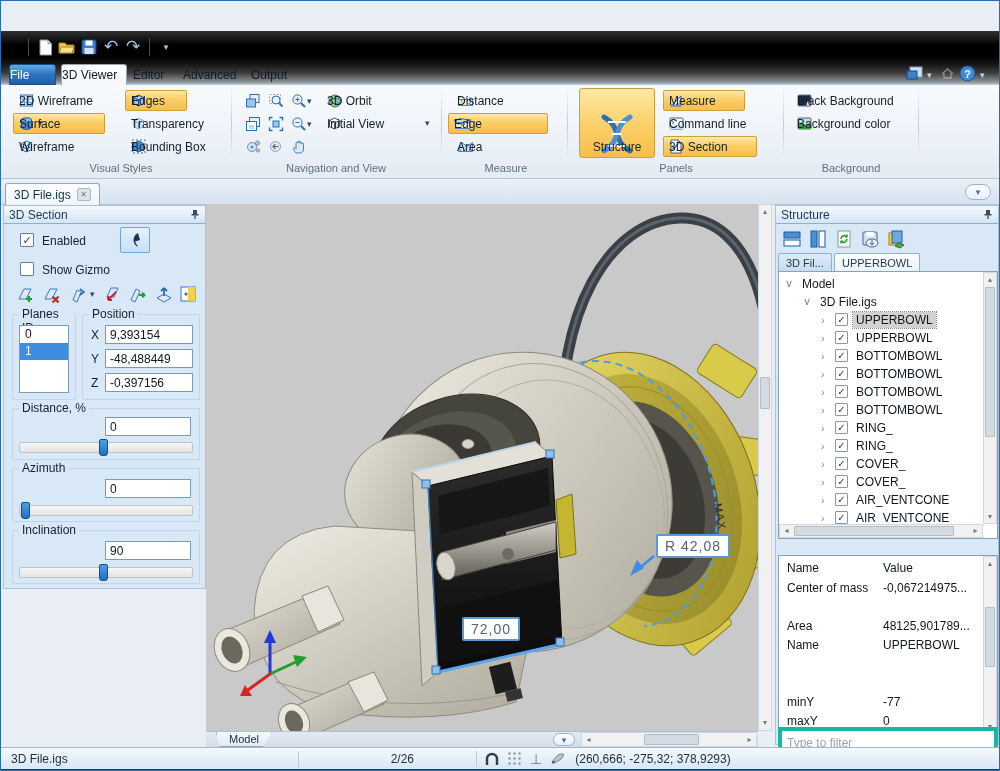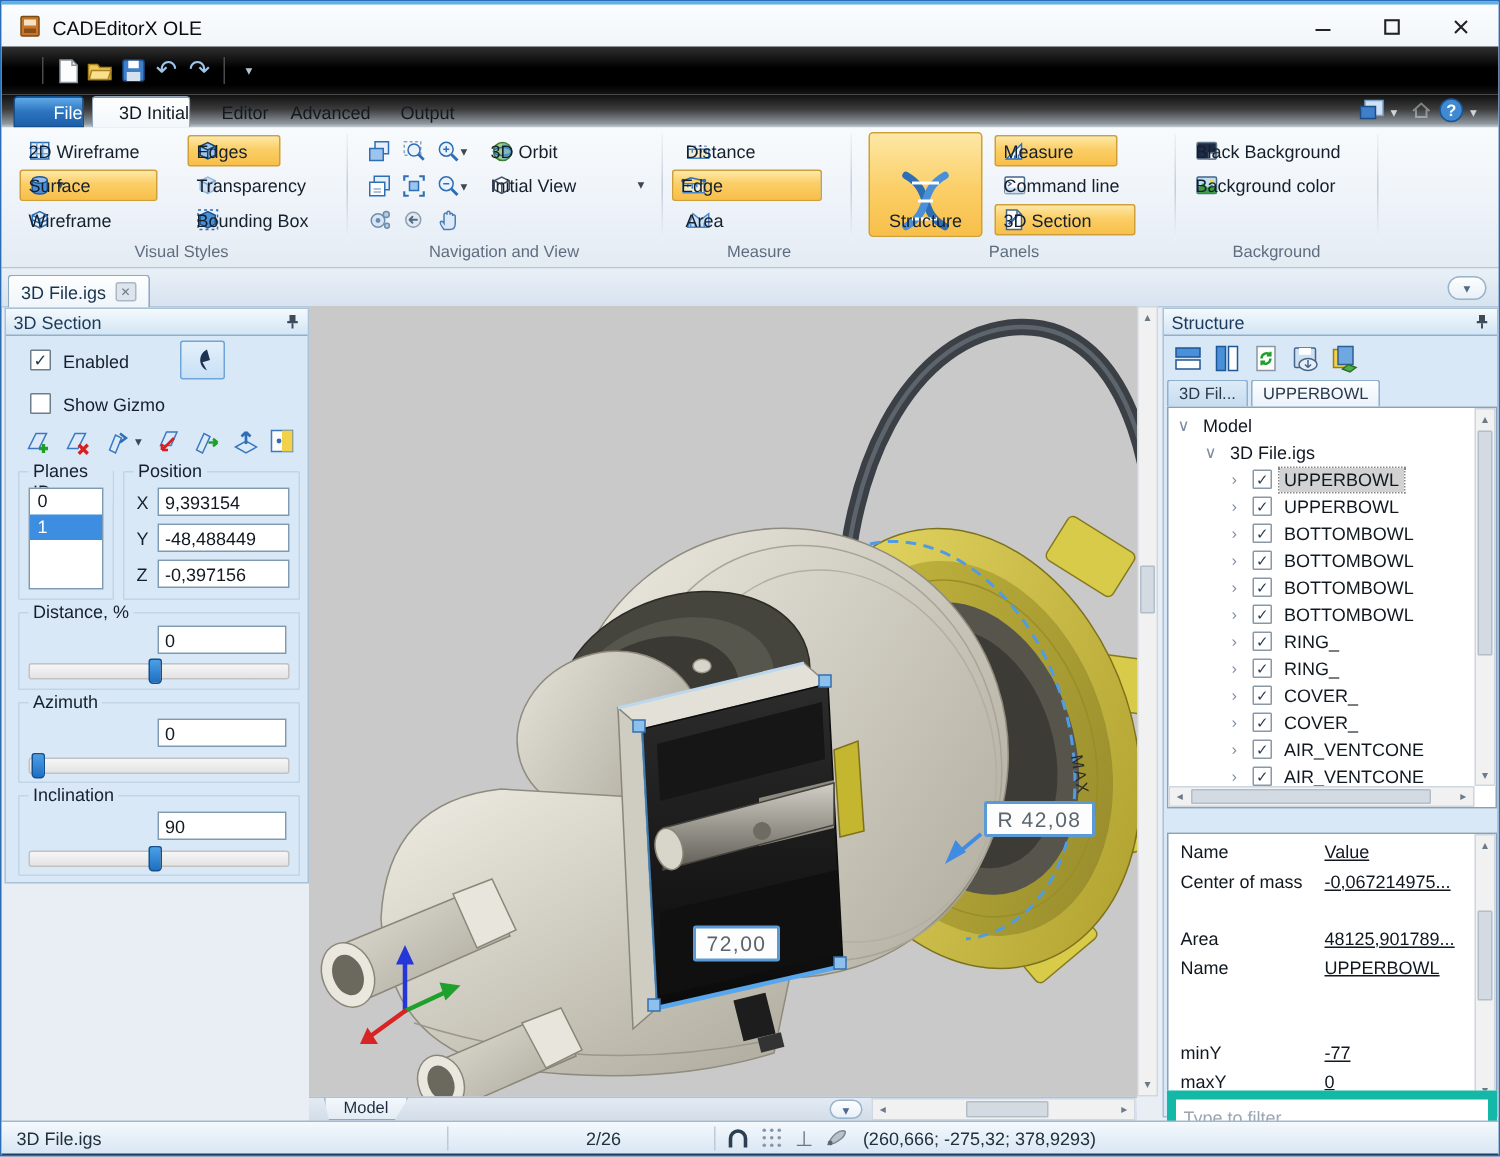--- a/index.html
+++ b/index.html
@@ -12,21 +12,21 @@
   .title-text{left:34px;top:8px;font-size:13px;color:#0a0a0a;}
   .appicon{left:12px;top:6px;}
   .winbtn{top:0;width:42px;height:30px;display:flex;align-items:center;justify-content:center;color:#222;font-size:13px;}
   
   .qat{left:0;top:30px;width:100%;height:32px;background:linear-gradient(#303030,#000 45%,#000 80%,#151515);}
   .qsep{width:1px;height:18px;background:#4a4a4a;margin:0 5px;}
   .qbtn{width:22px;height:22px;display:flex;align-items:center;justify-content:center;}
   .uglyph{color:#9ec6ec;font-size:17px;line-height:18px;}
   
   .tabrow{left:0;top:62px;width:100%;height:22px;background:linear-gradient(180deg,#101010,#3c3c3c 45%,#8e979e 88%,#c9d1d8);}
-  .rtab{position:absolute;top:1px;height:21px;display:flex;align-items:center;justify-content:flex-end;font-size:12px;color:#182028;border-radius:3px 3px 0 0;}
+  .rtab{position:absolute;top:1px;height:21px;display:flex;align-items:center;justify-content:flex-start;font-size:12px;color:#182028;border-radius:3px 3px 0 0;}
   .rtab.filetab{background:linear-gradient(#61abe9,#2d74bf 50%,#1d5fa8);color:#fff;border:1px solid #15508e;}
   .rtab.active{background:linear-gradient(#fdfefe,#f3f7fb);border:1px solid #93a5b6;border-bottom:none;color:#101820;}
   .rtab.plain{color:#14191f;}
   
   .ribbon{left:0;top:84px;width:100%;height:94px;background:linear-gradient(#f8fbfd,#eef3f9 55%,#e3ebf3);border-bottom:1px solid #b7c4d4;padding-left:21px;}
   .vsep{position:absolute;top:4px;height:72px;width:1px;background:linear-gradient(#eef3f8,#c2cddb,#eef3f8);}
   .grplabel{position:absolute;top:77px;font-size:11px;color:#5e6e80;text-align:center;white-space:nowrap;}
   .rbtn{position:absolute;height:21px;display:flex;align-items:center;gap:4px;padding:0 5px;border:1px solid transparent;border-radius:2px;white-space:nowrap;}
   .rbtn.hl{background:linear-gradient(#fde8a6,#fbce66 45%,#f8bf4a);border-color:#cfa03a;}
   .sq{position:absolute;width:20px;height:20px;display:flex;align-items:center;justify-content:center;border-radius:2px;}
@@ -66,60 +66,35 @@
   .stab.active{background:linear-gradient(#fdfeff,#eaf2fa);}
   .treebox{position:absolute;background:#fff;border:1px solid #88a2ba;}
   .trow{position:absolute;height:17px;display:flex;align-items:center;gap:5px;white-space:nowrap;}
   .texp{color:#7e8ea0;font-size:11px;width:9px;display:inline-block;}
   .tcheck{width:13px;height:13px;border:1px solid #8a98a6;background:#fff;font-size:10px;color:#2c3c50;display:flex;align-items:center;justify-content:center;border-radius:1px;}
   .tlabel{color:#101820;padding:1px 3px;}
   .tlabel.sel{background:#d2d2d2;outline:1px dotted #888;}
   .props{position:absolute;background:#fff;border:1px solid #88a2ba;margin-top:10px;}
   .prow{position:absolute;width:100%;height:19px;display:flex;align-items:center;}
   .pc1{width:104px;padding-left:8px;color:#101820;}
-  .pc2{flex:1;color:#101820;text-decoration:underline;}
+  .pc2{flex:1;color:#101820;}
   .phead{color:#1a2430;}
-  .filter{position:absolute;border:6px solid #14b8a6;background:#fff;font:12px "Liberation Sans",sans-serif;color:#0f172a;padding:12px 5px;}
+  .filter{position:absolute;border:4px solid #14b8a6;background:#fff;font:12px "Liberation Sans",sans-serif;color:#0f172a;padding:12px 5px;}
   .filter::placeholder{color:#9aa6b2;}
   
   .statusbar{left:0;top:746px;width:100%;height:22px;background:linear-gradient(#f4f9fd,#d9e6f3);border-top:1px solid #a2b8cc;display:flex;align-items:center;color:#22303e;}
   .ssep{width:1px;height:16px;background:#bccadb;}
   .bottomedge{left:0;top:768px;width:100%;height:3px;background:#1d3f66;}
   .icn{display:inline-flex;align-items:center;justify-content:center;}
 </style>
 </head>
 <body>
 
 <div class="win">
 
-  <div class="abs titlebar">
-    <span class="abs appicon icn">
-      <svg width="17" height="17" viewBox="0 0 17 17">
-          <rect x="1" y="2" width="12" height="13" rx="1" fill="#c8762a" stroke="#7a4a14"></rect>
-          <rect x="3" y="4" width="8" height="4" fill="#f3e3c2"></rect>
-          <rect x="3" y="10" width="8" height="3" fill="#8a4f16"></rect>
-        </svg>
-    </span>
-    <span class="abs title-text">CADEditorX OLE</span>
-    <div class="abs winbtn" style="right:96px;">
-        <svg width="12" height="12">
-          <line x1="1" y1="8" x2="11" y2="8" stroke="#222" stroke-width="1.4"></line>
-        </svg>
-      </div>
-    <div class="abs winbtn" style="right:50px;">
-        <svg width="12" height="12">
-          <rect x="1.5" y="1.5" width="9" height="9" fill="none" stroke="#222" stroke-width="1.4"></rect>
-        </svg>
-      </div>
-    <div class="abs winbtn" style="right:4px;">
-        <svg width="12" height="12">
-          <path d="M2 2l8 8M10 2l-8 8" stroke="#222" stroke-width="1.4"></path>
-        </svg>
-      </div>
-  </div>
 
   <div class="abs qat flex" style="padding-left:22px;">
     <span class="qsep"></span>
     <span class="qbtn">
         <svg width="15" height="17" viewBox="0 0 15 17">
           <path d="M2 1h8l3.5 3.5V16H2z" fill="#fdfdfd" stroke="#8a96a2"></path>
           <path d="M10 1v3.5h3.5" fill="none" stroke="#8a96a2"></path>
         </svg>
       </span>
     <span class="qbtn">
@@ -139,21 +114,21 @@
     <span class="qbtn uglyph">↷</span>
     <span class="qsep"></span>
     <span class="qbtn" style="color:#b8c4d0;font-size:9px;">▾</span>
   </div>
 
   <div class="abs tabrow">
     <div class="rtab filetab" style="left:8px;width:47px;">
         <span>File</span>
       </div>
     <div class="rtab active" style="left:60px;width:66px;">
-        <span>3D Initial</span>
+        <span>3D Viewer</span>
       </div>
     <div class="rtab plain" style="left:132px;width:46px;">
         <span>Editor</span>
       </div>
     <div class="rtab plain" style="left:182px;width:64px;">
         <span>Advanced</span>
       </div>
     <div class="rtab plain" style="left:250px;width:52px;">
         <span>Output</span>
       </div>

